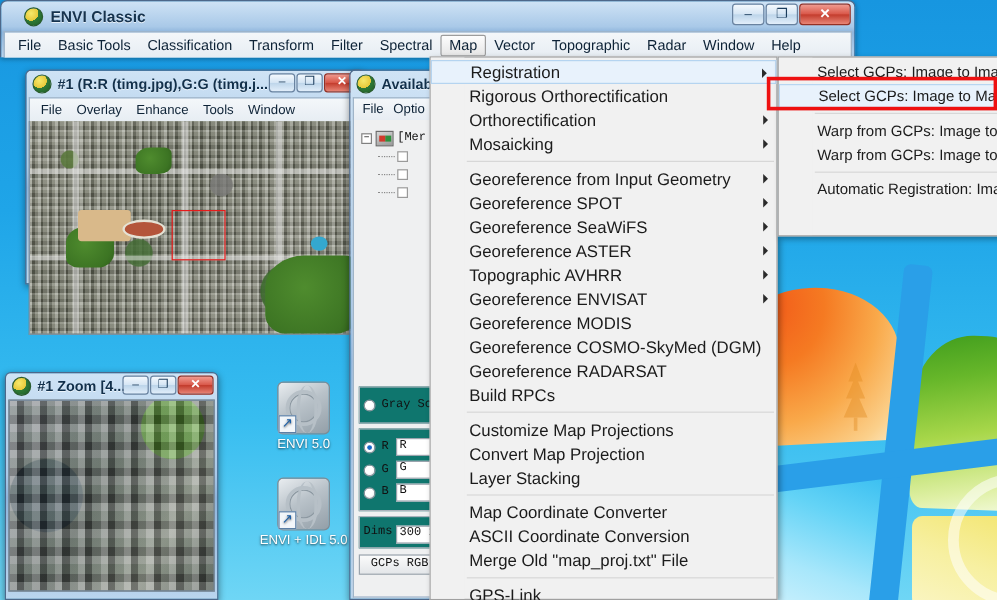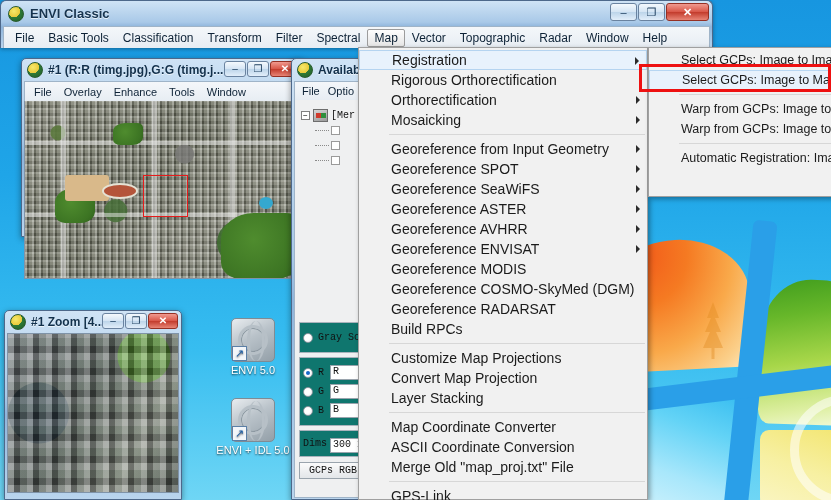--- a/index.html
+++ b/index.html
@@ -90,21 +90,21 @@
 
   
   #envi-main {
     position: absolute; left: 0; top: 0; width: 713px; height: 48px;
     background: linear-gradient(180deg,#cfe3f5 0%,#a9c9e8 45%,#8fb5dc 55%,#b9d4ee 100%);
     border: 1px solid #4d688a; border-bottom: none;
     border-radius: 6px 6px 0 0;
     box-shadow: 0 1px 4px rgba(0,0,0,.35);
   }
   #envi-main .tbar {
-    height: 25px; display: flex; align-items: center; padding-left: 7px;
+    height: 25px; display: flex; align-items: center; padding-left: 19px;
     position: relative;
   }
   #envi-main .tbar .title {
     font-size: 13px; color: #16334e; font-weight: bold; margin-left: 6px;
     text-shadow: 0 1px 0 rgba(255,255,255,.7);
   }
   .env-logo {
     width: 16px; height: 16px; border-radius: 50%;
     background: radial-gradient(circle at 35% 30%, #f6e96b 0%, #e8c93a 45%, #2f7a36 46%, #1d5c27 100%);
     border: 1px solid #2a5c2e;
@@ -527,21 +527,21 @@
   </div>
   <div class="m-item">
     <span>Georeference SeaWiFS</span>
     <span class="arrow"></span>
   </div>
   <div class="m-item">
     <span>Georeference ASTER</span>
     <span class="arrow"></span>
   </div>
   <div class="m-item">
-    <span>Georeference AVHRR</span>
+    <span>Topographic AVHRR</span>
     <span class="arrow"></span>
   </div>
   <div class="m-item">
     <span>Georeference ENVISAT</span>
     <span class="arrow"></span>
   </div>
   <div class="m-item">
     <span>Georeference MODIS</span>
   </div>
   <div class="m-item">

